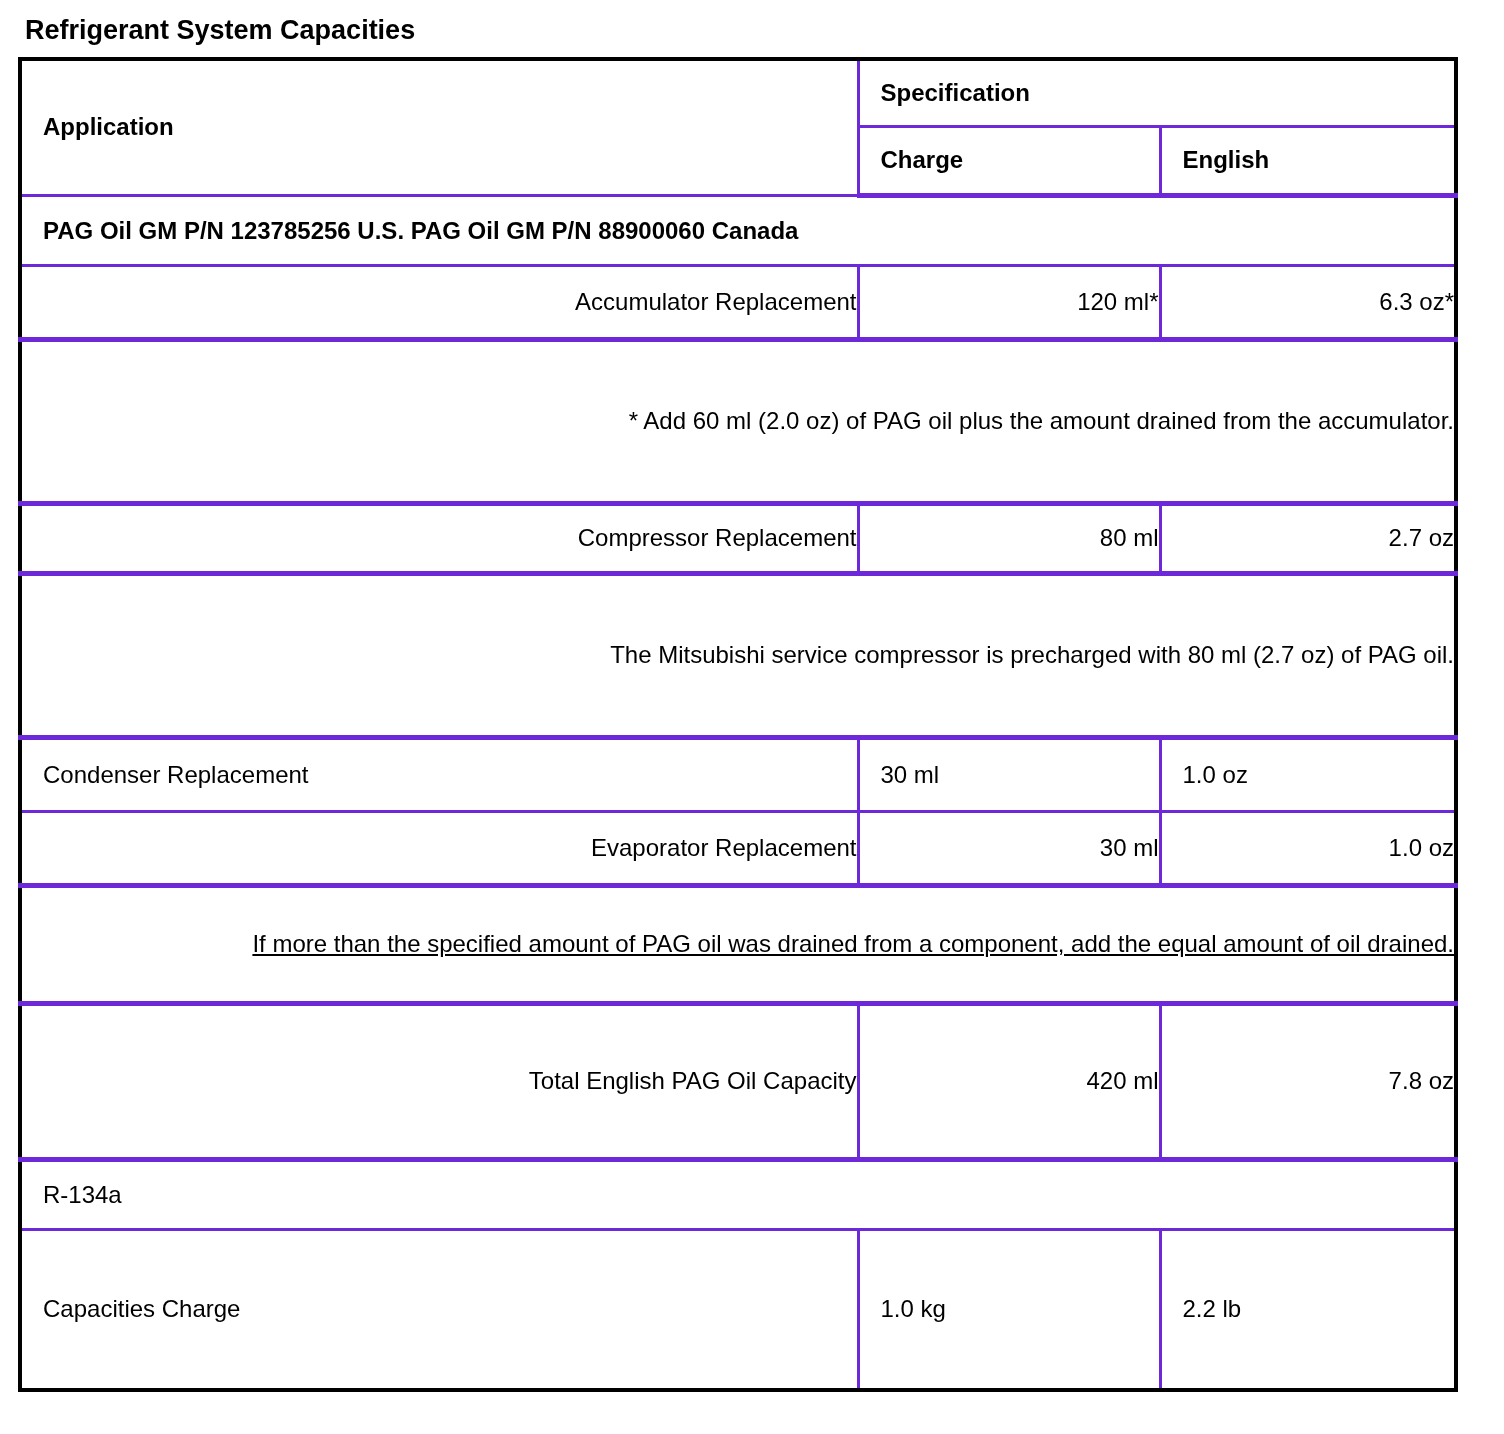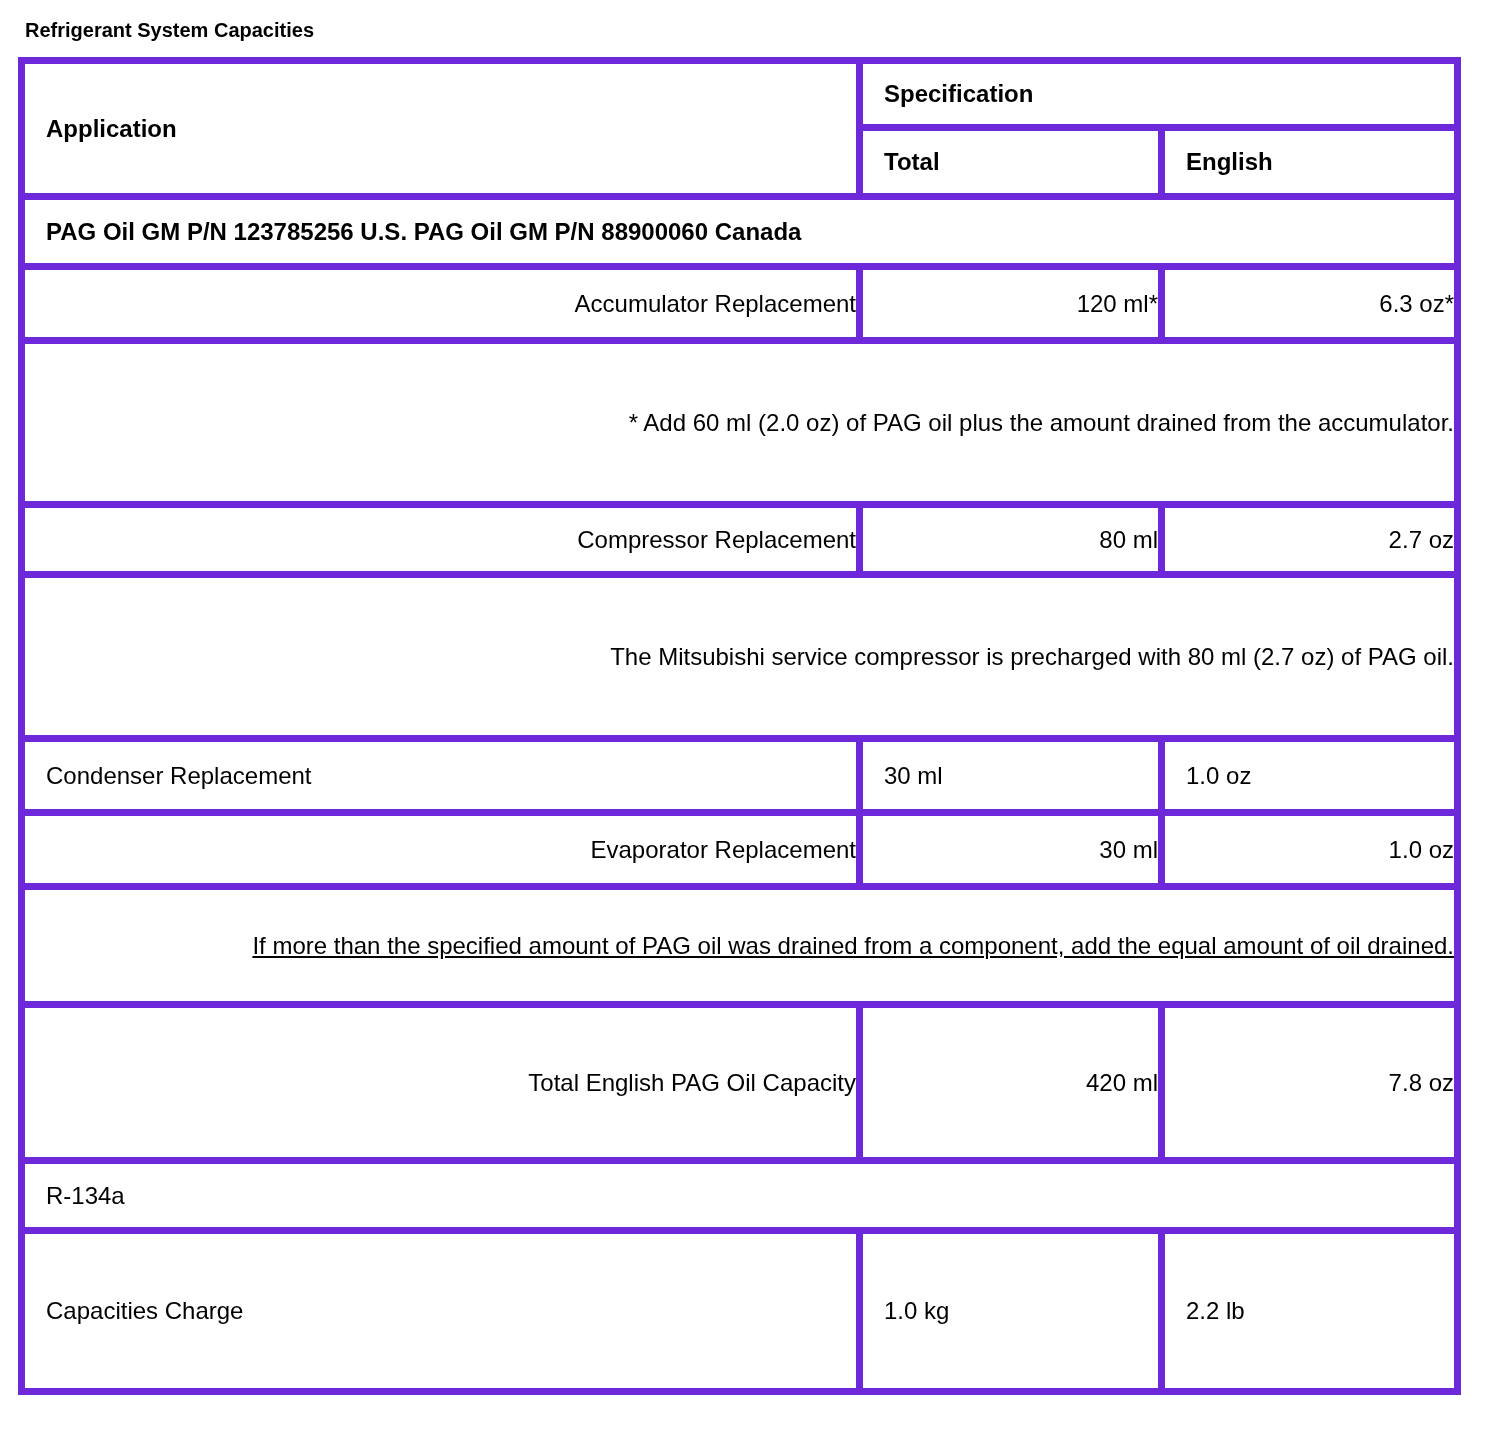--- a/index.html
+++ b/index.html
@@ -5,34 +5,34 @@
   * { box-sizing: border-box; }
   html, body { margin: 0; padding: 0; background: #ffffff; }
   body {
     width: 1504px;
     height: 1434px;
     font-family: "Liberation Sans", sans-serif;
     color: #000000;
     -webkit-font-smoothing: none;
   }
   .title {
-    font-size: 20px;
+    font-size: 27px;
     font-weight: bold;
     margin: 16px 0 4px 25px;
     line-height: 28px;
   }
   table.cap {
     border-collapse: collapse;
     table-layout: fixed;
     width: 1436px;
     margin: 13px 0 0 18px;
     border: 4px solid #000000;
   }
   table.cap td {
-    border: 7px solid #6d28d9;
+    border: 3px solid #6d28d9;
     font-size: 24px;
     line-height: normal;
     padding: 0 0 0 21px;
     vertical-align: middle;
     text-align: left;
     overflow: hidden;
   }
   
   td.hdr { font-weight: bold; }
   td.center { text-align: center; padding-left: 0; }
@@ -74,21 +74,21 @@
     <col style="width:302px">
     <col style="width:296px">
   </colgroup>
   <tbody>
 
     <tr class="rh-h1">
       <td rowspan="2" class="hdr center">Application</td>
       <td colspan="2" class="hdr center spec-cell">Specification</td>
     </tr>
     <tr class="rh-h2 subhdr">
-      <td class="hdr">Total</td>
+      <td class="hdr">Charge</td>
       <td class="hdr">English</td>
     </tr>
 
     <tr class="rh-sec">
       <td colspan="3" class="bold">PAG Oil GM P/N 123785256 U.S. PAG Oil GM P/N 88900060 Canada</td>
     </tr>
 
     <tr class="rh-data bb-thick">
       <td>Accumulator Replacement</td>
       <td class="val">120 ml*</td>

